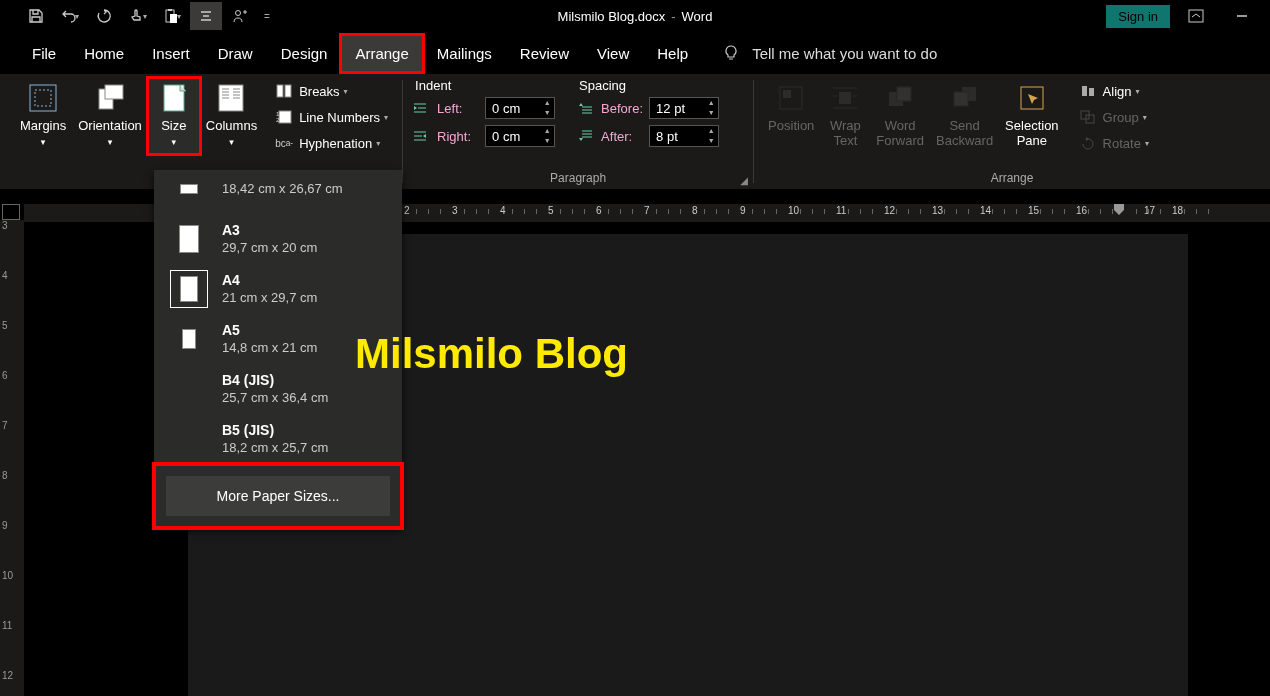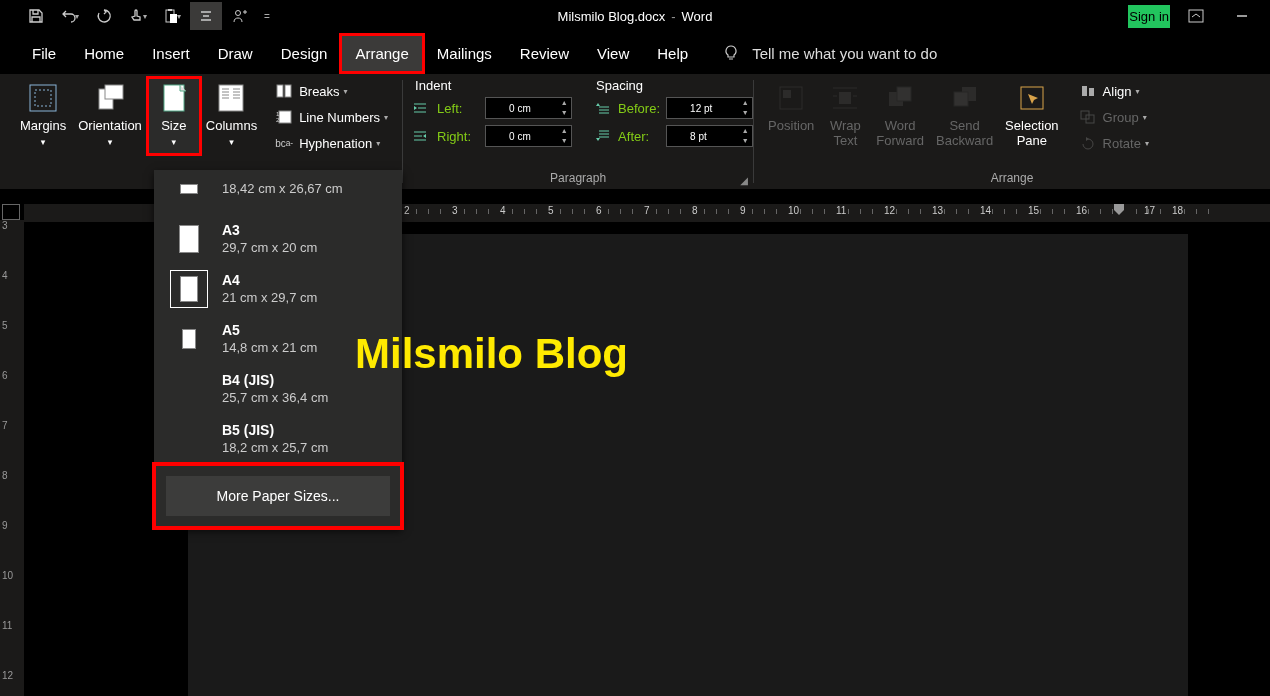--- a/index.html
+++ b/index.html
@@ -8,21 +8,21 @@
   
   .titlebar { height: 32px; background: #000; display: flex; align-items: center; position: relative; }
   .qat { display: flex; align-items: center; padding-left: 20px; gap: 2px; }
   .qat-item { width: 32px; height: 28px; display: flex; align-items: center; justify-content: center; color: #ccc; cursor: pointer; }
   .qat-item.active { background: #3b3a39; }
   .qat-item svg { width: 16px; height: 16px; }
   .drop { font-size: 8px; color: #aaa; margin-left: -2px; }
   .title-center { position: absolute; left: 50%; transform: translateX(-50%); font-size: 13px; color: #fff; }
   .title-center .dash { color: #999; margin: 0 6px; }
   .title-right { position: absolute; right: 8px; display: flex; align-items: center; gap: 8px; }
-  .signin { background: #22c55e; color: #000; font-size: 13px; padding: 4px 1px; cursor: pointer; }
+  .signin { background: #0f766e; color: #000; font-size: 13px; padding: 4px 12px; cursor: pointer; }
   .winbtn { width: 36px; height: 28px; display: flex; align-items: center; justify-content: center; color: #ccc; cursor: pointer; }
 
   
   .tabs { height: 42px; background: #000; display: flex; align-items: center; padding-left: 18px; }
   .tab { padding: 10px 14px; font-size: 15px; color: #fff; cursor: pointer; }
   .tab.active { background: #3b3a39; }
   .tell { display: flex; align-items: center; margin-left: 20px; color: #ddd; font-size: 15px; }
   .tell svg { width: 18px; height: 18px; margin-right: 12px; }
   .redbox { outline: 3px solid #ff0000; outline-offset: -1px; }
 
@@ -36,23 +36,23 @@
   .bigbtn .ico { width: 32px; height: 32px; display: flex; align-items: center; justify-content: center; margin-bottom: 4px; }
   .bigbtn .lbl { font-size: 13px; color: #fff; text-align: center; line-height: 15px; }
   .bigbtn.disabled .lbl { color: #666; }
   .bigbtn.disabled svg, .bigbtn.disabled .ico { opacity: .4; }
   .smallbtn { display: flex; align-items: center; padding: 3px 6px; cursor: pointer; font-size: 13px; color: #fff; height: 26px; }
   .smallbtn .ico { width: 18px; height: 16px; margin-right: 6px; display: flex; align-items: center; justify-content: center; }
   .smallbtn.disabled { color: #666; }
   .smallbtn.disabled .ico { opacity: .4; }
   .field { display: flex; align-items: center; height: 26px; margin: 2px 0; }
   .field .ico { width: 22px; height: 16px; margin-right: 4px; display:flex;align-items:center;justify-content:center;}
-  .field .flbl { font-size: 13px; color: #84cc16; width: 48px; }
+  .field .flbl { font-size: 13px; color: #f9a8d4; width: 48px; }
   .spin { display: flex; align-items: center; background: #000; border: 1px solid #555; height: 22px; }
-  .spin input { background: transparent; border: none; color: #fff; font-size: 10px; width: 54px; padding: 0 6px; outline: none; margin-left: 17px; }
+  .spin input { background: transparent; border: none; color: #fff; font-size: 13px; width: 54px; padding: 0 6px; outline: none; }
   .spin .arrows { display: flex; flex-direction: column; width: 14px; }
   .spin .arrows span { height: 10px; font-size: 7px; color: #aaa; text-align: center; line-height: 10px; cursor: pointer; }
   .launcher { position: absolute; right: 2px; bottom: 2px; width: 14px; height: 14px; color: #888; font-size: 10px; cursor: pointer; display:flex;align-items:center;justify-content:center;}
   .grphdr { font-size: 13px; color: #fff; margin-bottom: 2px; padding-left:4px;}
 
   
   .size-menu { position: absolute; left: 154px; top: 170px; width: 248px; background: #2b2b2a; box-shadow: 0 3px 8px rgba(0,0,0,.7); z-index: 50; }
   .size-item { display: flex; align-items: center; padding: 6px 10px 6px 16px; cursor: pointer; min-height: 48px; }
   .size-item.truncated { min-height: 28px; padding-top:0;}
   .size-item .thumb { width: 38px; height: 38px; display: flex; align-items: center; justify-content: center; margin-right: 14px; }

